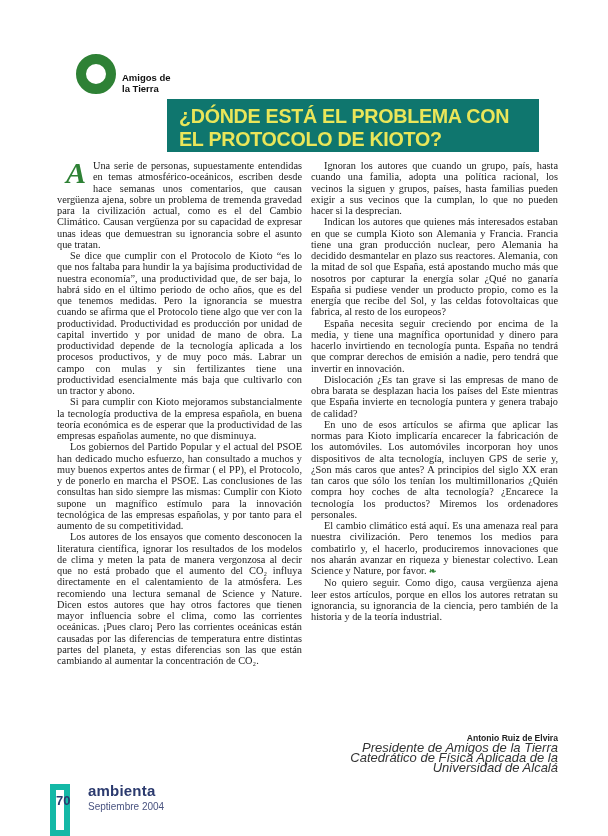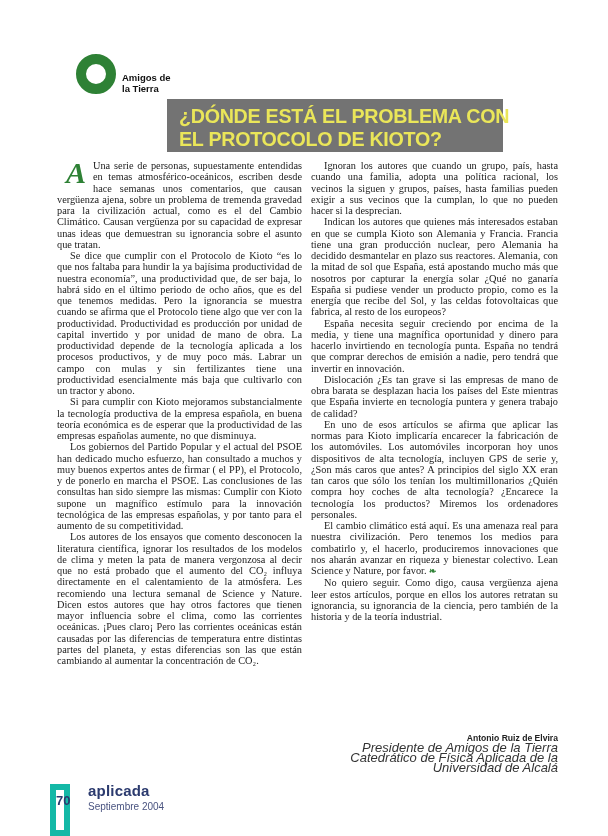--- a/index.html
+++ b/index.html
@@ -12,22 +12,22 @@
   .logo-ring{
     width:20px;height:20px;border:10px solid #2e8135;border-radius:50%;
     background:#ffffff;
   }
   .logo-text{
     margin-left:6px;font-family:"Liberation Sans",sans-serif;
     font-weight:bold;font-size:9.5px;line-height:10.5px;color:#111;
   }
   
   .title-bar{
-    position:absolute;left:167px;top:99px;width:336px;height:53px;
-    background:#737373;box-sizing:border-box;padding:5px 0 0 12px;
+    position:absolute;left:167px;top:99px;width:372px;height:53px;
+    background:#0f766e;box-sizing:border-box;padding:5px 0 0 12px;
   }
   .title-line{
     font-family:"Liberation Sans",sans-serif;font-weight:bold;
     font-size:20.5px;line-height:23px;color:#eae659;letter-spacing:-0.3px;
     transform:scaleX(0.96);transform-origin:left center;white-space:nowrap;
   }
   
   .col{position:absolute;top:160px;}
   .col1{left:57px;width:245px;}
   .col2{left:311px;width:247px;}
@@ -111,16 +111,16 @@
 
   <div class="author-block">
     <div class="author-name">Antonio Ruiz de Elvira</div>
     <div class="author-role">Presidente de Amigos de la Tierra</div>
     <div class="author-role">Catedrático de Física Aplicada de la Universidad de Alcalá</div>
   </div>
 
   <div class="page-number-box">
     <div class="page-number">70</div>
   </div>
-  <div class="magazine-name">aplicada</div>
+  <div class="magazine-name">ambienta</div>
   <div class="issue-date">Septiembre 2004</div>
 
 </div>
 
 </body></html>

